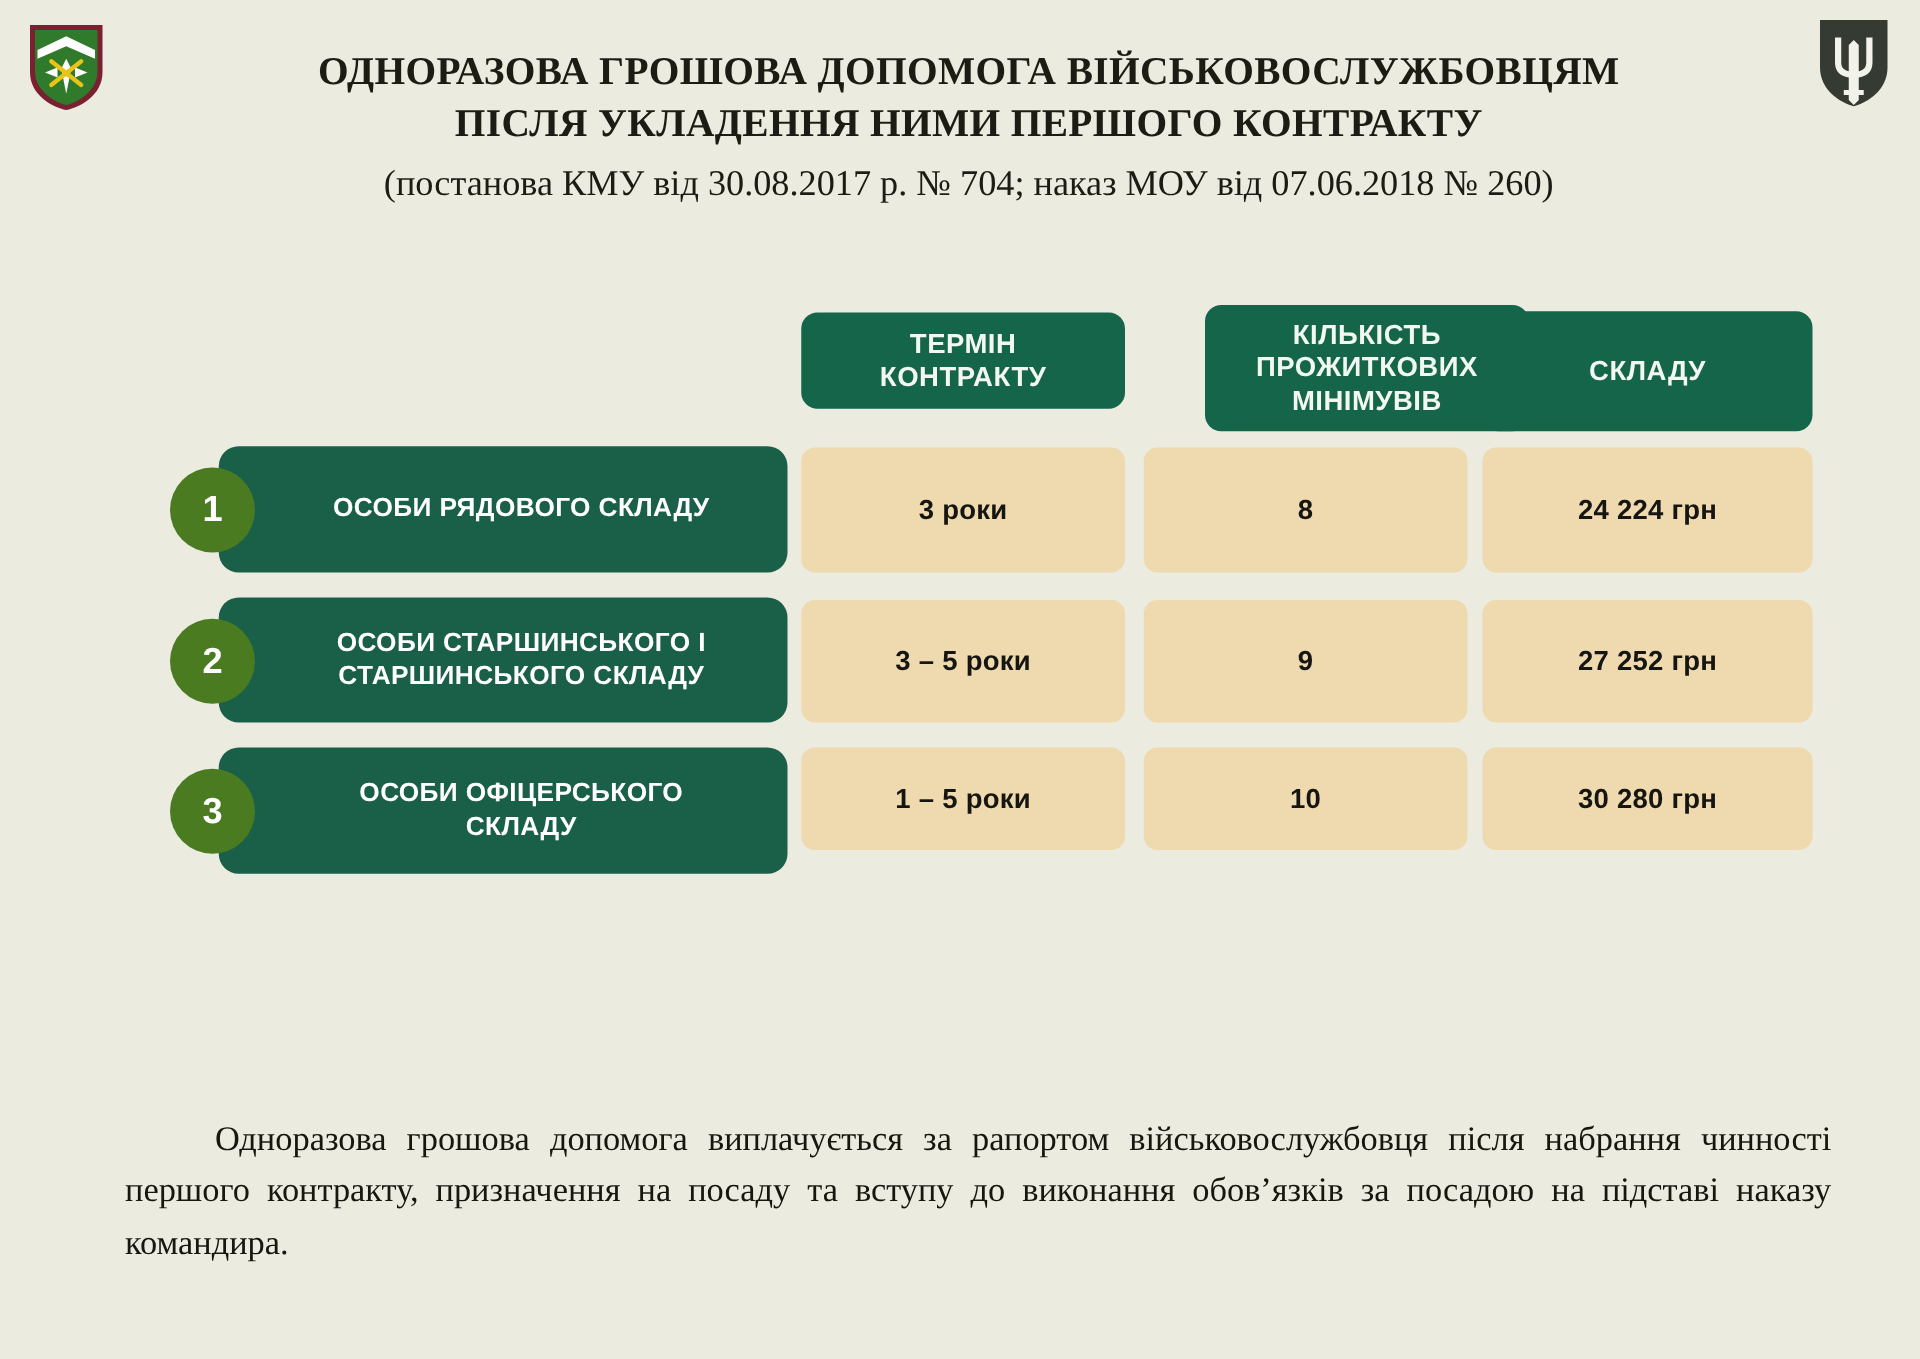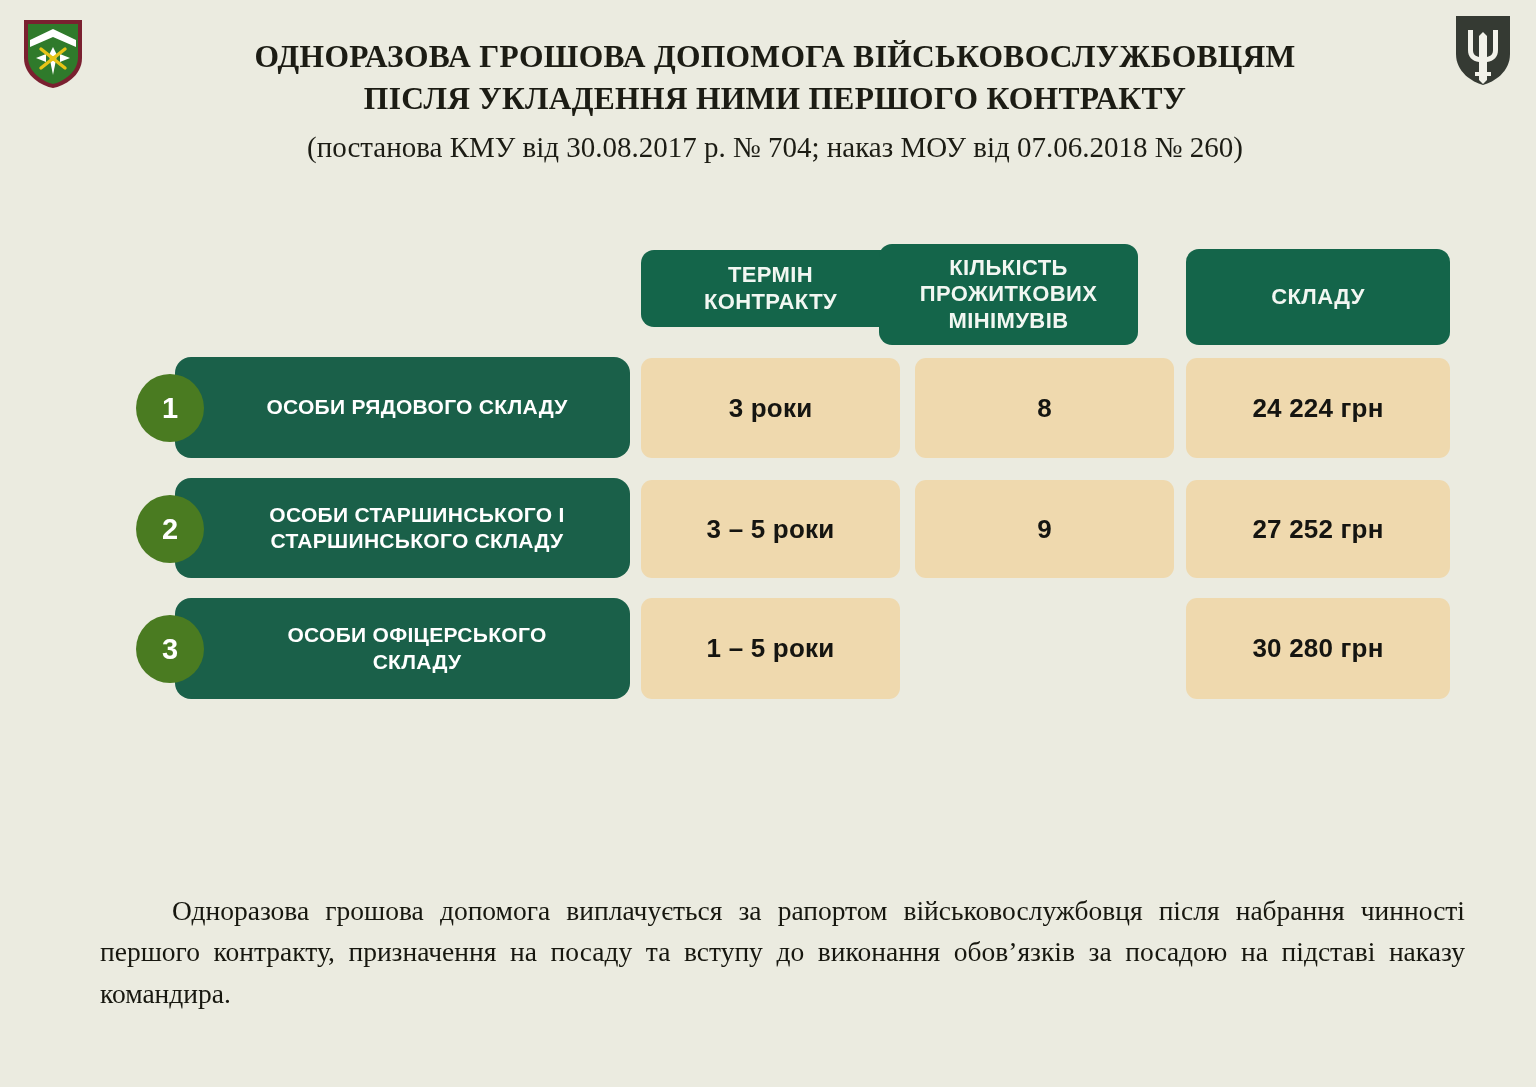--- a/index.html
+++ b/index.html
@@ -80,21 +80,21 @@
     letter-spacing: 0.4px;
     line-height: 1.2;
     text-align: center;
     display: flex;
     align-items: center;
     justify-content: center;
     box-sizing: border-box;
     padding: 4px 10px;
   }
   .hdr-term  { left: 641px; top: 250px; width: 259px; height: 77px; }
-  .hdr-count { left: 879px; top: 244px; width: 259px; height: 101px; }
+  .hdr-count { left: 964px; top: 244px; width: 259px; height: 101px; }
   .hdr-pay   { left: 1186px; top: 249px; width: 264px; height: 96px; }
 
   
   .catbar {
     position: absolute;
     background: #1A6049;
     border-radius: 16px;
     color: #FFFFFF;
     font-size: 21px;
     font-weight: bold;
@@ -129,37 +129,37 @@
   .numcircle-1 { left: 136px; top: 374px; }
   .numcircle-2 { left: 136px; top: 495px; }
   .numcircle-3 { left: 136px; top: 615px; }
 
   
   .cell {
     position: absolute;
     background: #EFD9AE;
     border-radius: 11px;
     color: #151511;
-    font-size: 26px;
+    font-size: 22px;
     font-weight: bold;
     letter-spacing: 0.2px;
     display: flex;
     align-items: center;
     justify-content: center;
     box-sizing: border-box;
     text-align: center;
   }
   
   .col-1 { left: 641px; width: 259px; }
   .col-2 { left: 915px; width: 259px; }
   .col-3 { left: 1186px; width: 264px; }
   
   .row-1 { top: 358px; height: 100px; }
   .row-2 { top: 480px; height: 98px; }
-  .row-3 { top: 598px; height: 101px; }
+  .row-3 { top: 598px; height: 82px; }
 
   
   .footer-text {
     position: absolute;
     left: 100px;
     top: 862px;
     width: 1365px;
     font-family: "Liberation Serif", serif;
     font-size: 27.5px;
     line-height: 1.52;
@@ -243,17 +243,18 @@
   <div class="cell col-3 row-2">27 252 грн</div>
 
   <div class="catbar catbar-3">
     <div>
       <div>ОСОБИ ОФІЦЕРСЬКОГО</div>
       <div>СКЛАДУ</div>
     </div>
   </div>
   <div class="numcircle numcircle-3">3</div>
   <div class="cell col-1 row-3">1 – 5 роки</div>
+  <div class="cell col-2 row-3">10</div>
   <div class="cell col-3 row-3">30 280 грн</div>
 
 </div>
 
 <p class="footer-text">Одноразова грошова допомога виплачується за рапортом військовослужбовця  після набрання чинності першого контракту, призначення на посаду та вступу до  виконання обов’язків за посадою на підставі наказу командира.</p>
 
 </body></html>

